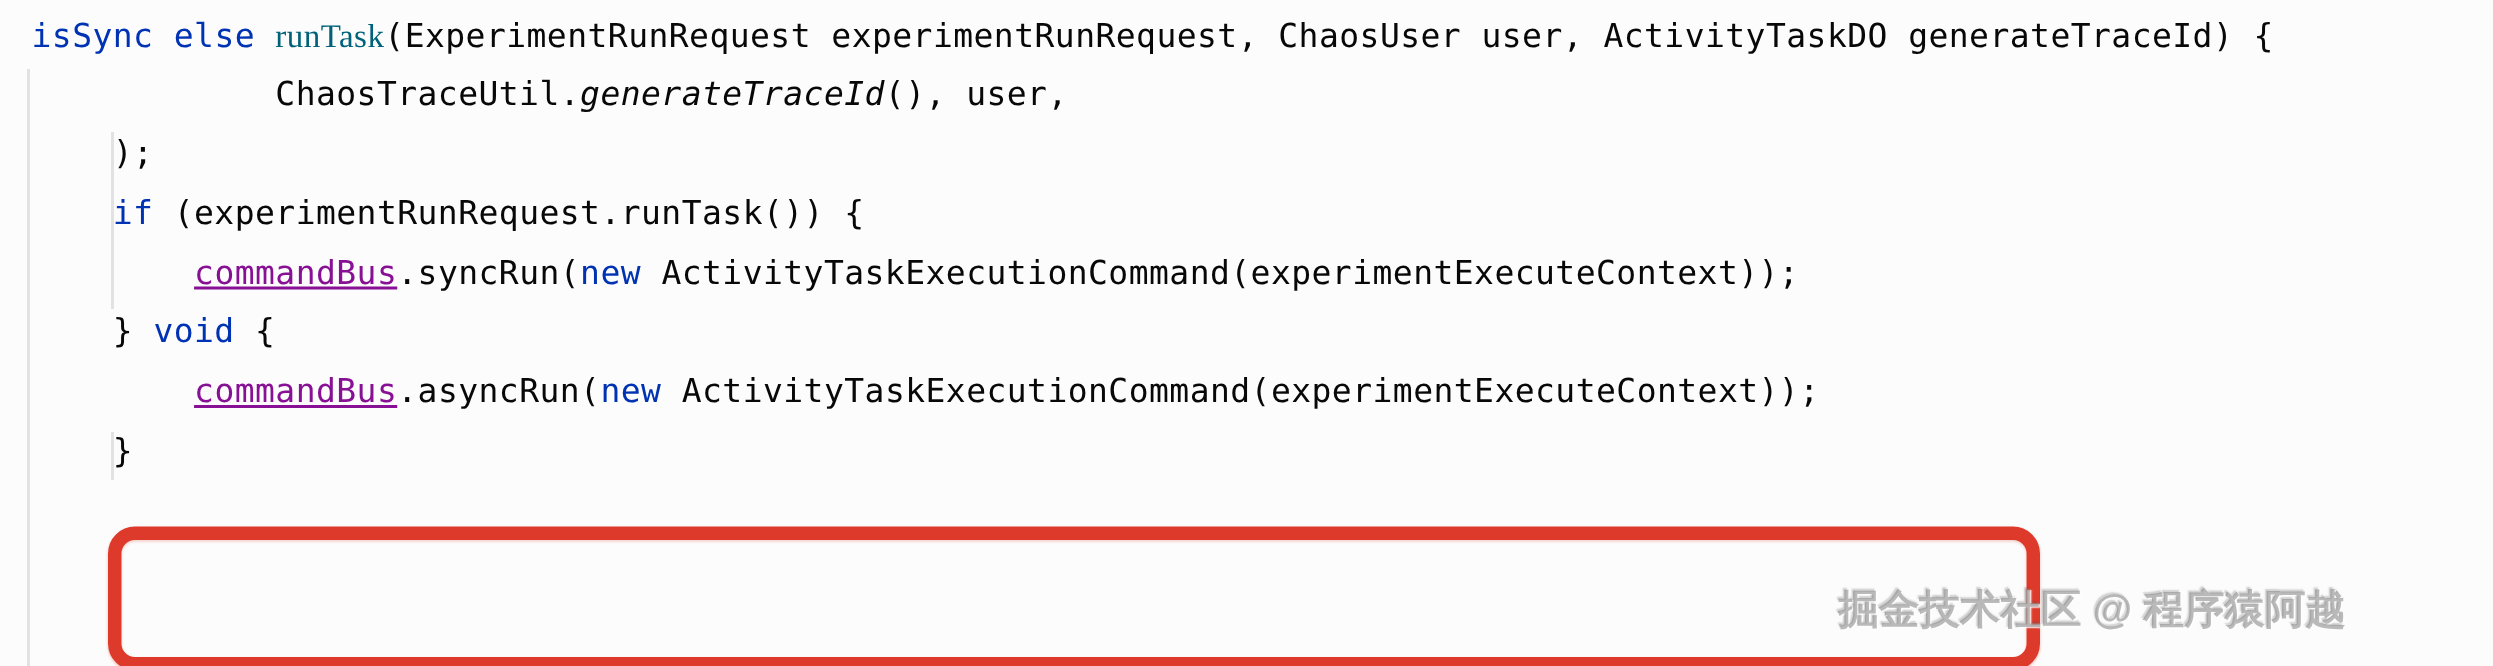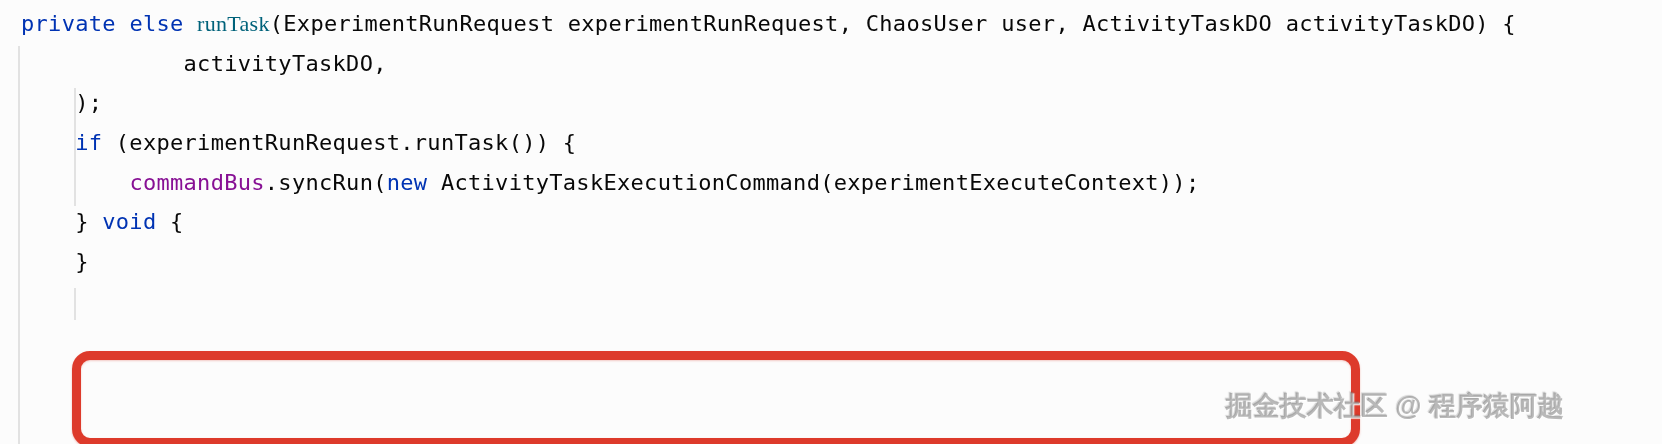--- a/index.html
+++ b/index.html
@@ -27,21 +27,21 @@
   .code-line {
     white-space: pre;
     font-size: 22px;
     line-height: 39.7px;
     height: 39.7px;
     color: var(--c-plain, #080808);
     letter-spacing: 0.3px;
   }
   .tok-keyword { color: var(--c-keyword, #0033b3); }
   .tok-method  { color: var(--c-method, #00627a); font-family: Liberation Serif, serif; }
-  .tok-field   { color: var(--c-field, #871094); }
+  .tok-field   { color: var(--c-field, #871094); text-decoration: underline; }
   .tok-plain   { color: var(--c-plain, #080808); }
   .tok-static  { color: var(--c-plain, #080808); font-style: italic; }
   .indent-guide {
     position: absolute;
     width: 2px;
     background: #e2e2e2;
     z-index: 1;
   }
   #guide-body   { left: 18px; top: 46px;  height: 398px; }
   #guide-args   { left: 74px; top: 88px;  height: 118px; }
@@ -76,25 +76,26 @@
 </head>
 <body>
 
 <div class="editor">
   <div class="indent-guide" id="guide-body"></div>
   <div class="indent-guide" id="guide-args"></div>
   <div class="indent-guide" id="guide-if"></div>
   <div class="indent-guide" id="guide-else"></div>
 
   <div class="code-area">
-      <div class="code-line"><span class="tok-keyword">private</span><span class="tok-plain"> </span><span class="tok-keyword">else</span><span class="tok-plain"> </span><span class="tok-method">runTask</span><span class="tok-plain">(ExperimentRunRequest experimentRunRequest, ChaosUser user, ActivityTaskDO activityTaskDO) {</span></div>
-      <div class="code-line"><span class="tok-plain">            activityTaskDO,</span></div>
+      <div class="code-line"><span class="tok-keyword">isSync</span><span class="tok-plain"> </span><span class="tok-keyword">else</span><span class="tok-plain"> </span><span class="tok-method">runTask</span><span class="tok-plain">(ExperimentRunRequest experimentRunRequest, ChaosUser user, ActivityTaskDO generateTraceId) {</span></div>
+      <div class="code-line"><span class="tok-plain">            ChaosTraceUtil.</span><span class="tok-static">generateTraceId</span><span class="tok-plain">(), user,</span></div>
       <div class="code-line"><span class="tok-plain">    );</span></div>
       <div class="code-line"><span class="tok-plain">    </span><span class="tok-keyword">if</span><span class="tok-plain"> (experimentRunRequest.runTask()) {</span></div>
       <div class="code-line"><span class="tok-plain">        </span><span class="tok-field">commandBus</span><span class="tok-plain">.syncRun(</span><span class="tok-keyword">new</span><span class="tok-plain"> ActivityTaskExecutionCommand(experimentExecuteContext));</span></div>
       <div class="code-line"><span class="tok-plain">    } </span><span class="tok-keyword">void</span><span class="tok-plain"> {</span></div>
+      <div class="code-line"><span class="tok-plain">        </span><span class="tok-field">commandBus</span><span class="tok-plain">.asyncRun(</span><span class="tok-keyword">new</span><span class="tok-plain"> ActivityTaskExecutionCommand(experimentExecuteContext));</span></div>
       <div class="code-line"><span class="tok-plain">    }</span></div>
     </div>
 
   <div class="annotation-box"></div>
 
   <div class="watermark">掘金技术社区 @ 程序猿阿越</div>
 </div>
 
 </body></html>

